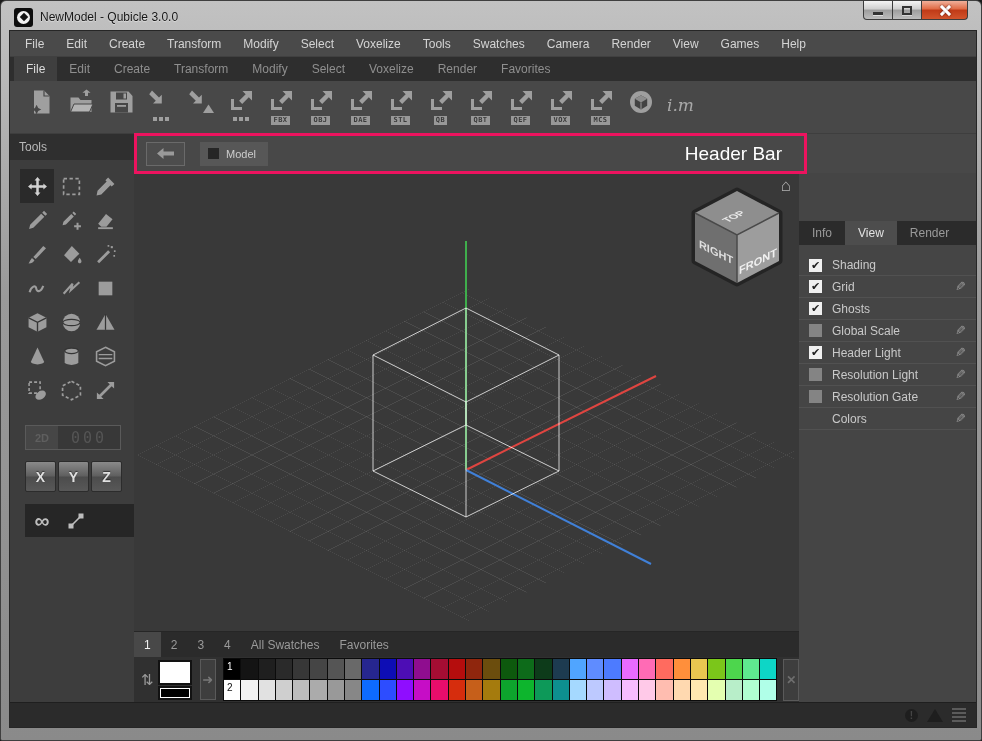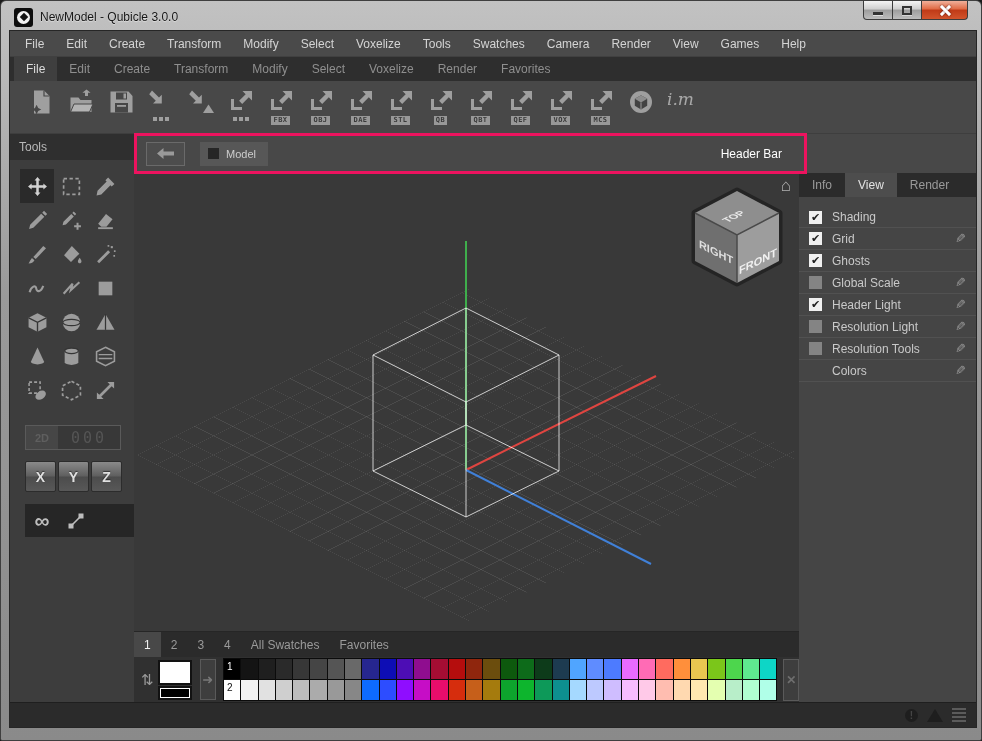--- a/index.html
+++ b/index.html
@@ -43,21 +43,21 @@
   .ribbon-item.active { background:#3f3f3f; color:#dcdcdc; }
   
   .toolbar { height:53px; background:#484848; display:flex; align-items:flex-start;
     padding:8px 0 0 17px; gap:13px; border-bottom:1px solid #3e3e3e; }
   .tb-btn { width:27px; display:flex; flex-direction:column; align-items:center; color:#9f9f9f; }
   .tb-btn svg { display:block; }
   .tb-badge { margin-top:1px; background:#989898; color:#3a3a3a; font-family:"DejaVu Sans Mono",monospace;
     font-size:7px; font-weight:bold; line-height:9px; padding:0 2px; letter-spacing:.5px; white-space:nowrap; }
   .tb-dots { margin-top:2px; display:flex; gap:2px; }
   .tb-dots i { width:4px; height:4px; background:#9f9f9f; }
-  .tb-im { font-family:"DejaVu Serif",serif; font-style:italic; font-size:17px; color:#a8a8a8; white-space:nowrap; }
+  .tb-im { font-family:"DejaVu Serif",serif; font-style:italic; font-size:17px; color:#a8a8a8; margin-top:6px; white-space:nowrap; }
   
   .body-row { flex:1; display:flex; min-height:0; }
   .tools-panel { width:124px; background:#3d3d3d; display:flex; flex-direction:column; flex:0 0 auto; }
   .panel-header { height:26px; background:#2f2f2f; color:#b8b8b8; font-size:12px;
     display:flex; align-items:center; padding-left:9px; flex:0 0 auto; }
   .tools-grid { display:grid; grid-template-columns:repeat(3,34px); grid-auto-rows:34px;
     margin:9px 0 0 10px; }
   .tool-cell { display:flex; align-items:center; justify-content:center; color:#9c9c9c; }
   .tool-cell.selected { background:#2a2a2a; color:#d2d2d2; }
   .slice-group { margin:18px 0 0 15px; width:96px; height:25px; display:flex;
@@ -80,36 +80,36 @@
     padding-left:12px; flex:0 0 auto; }
   .back-btn { width:39px; height:24px; border:1px solid #6a6a6a; background:#4d4d4d;
     display:flex; align-items:center; justify-content:center; }
   .model-tab { margin-left:15px; height:24px; background:#575757; display:flex; align-items:center;
     padding:0 12px 0 8px; gap:7px; }
   .model-square { width:11px; height:11px; background:#262626; }
   .model-label { color:#cdcdcd; font-size:11px; }
   .annotation-box { position:absolute; left:0; top:-1px; width:673px; height:41px;
     border:3px solid #ed135f; z-index:30; pointer-events:none;
     display:flex; align-items:center; justify-content:flex-end; padding-right:22px; }
-  .annotation-label { color:#fff; font-size:12px; }
+  .annotation-label { color:#fff; font-size:19px; }
   .inner-row { flex:1; display:flex; min-height:0; }
   .center-col { width:665px; flex:0 0 auto; display:flex; flex-direction:column; }
   
   .viewport { position:relative; width:665px; height:458px; background:#393939; overflow:hidden; flex:0 0 auto; }
   .iso-grid { position:absolute; left:100px; top:47px; width:470px; height:470px;
     background:
       repeating-linear-gradient(0deg, rgba(255,255,255,.085) 0 1px, transparent 1px 27px),
       repeating-linear-gradient(90deg, rgba(255,255,255,.085) 0 1px, transparent 1px 27px);
     transform:scale(1,.5) rotate(45deg); }
   .scene-svg { position:absolute; inset:0; }
   .viewcube { position:absolute; top:14px; right:16px; }
   .home-glyph { position:absolute; top:4px; right:8px; color:#b2b2b2; font-size:17px; line-height:17px; }
   
   .right-panel { flex:1; background:#454545; display:flex; flex-direction:column; }
-  .rp-tabs { height:24px; background:#2b2b2b; display:flex; flex:0 0 auto; }
+  .rp-tabs { height:24px; background:#2b2b2b; display:flex; flex:0 0 auto;margin-top:48px; }
   .rp-tab { padding:0 13px; font-size:12px; color:#9a9a9a; display:flex; align-items:center; }
   .rp-tab.active { background:#4d4d4d; color:#e2e2e2; }
   .rp-rows { margin-top:9px; }
   .rp-row { height:22px; display:flex; align-items:center; padding:0 10px;
     border-bottom:1px solid #515151; }
   .rp-row:first-child { border-top:1px solid #515151; border-top-color:transparent; }
   .cb { width:13px; height:13px; flex:0 0 auto; margin-right:10px; }
   .cb.on { background:#f0f0f0; color:#1e1e1e; font-size:11px; line-height:13px; text-align:center; }
   .cb.off { background:#848484; }
   .cb.none { background:transparent; }
@@ -672,21 +672,21 @@
                   <span class="rp-label">Header Light</span>
                   <span class="pencil">✎</span>
                 </div>
                 <div class="rp-row">
                   <div class="cb off"></div>
                   <span class="rp-label">Resolution Light</span>
                   <span class="pencil">✎</span>
                 </div>
                 <div class="rp-row">
                   <div class="cb off"></div>
-                  <span class="rp-label">Resolution Tools</span>
+                  <span class="rp-label">Resolution Gate</span>
                   <span class="pencil">✎</span>
                 </div>
                 <div class="rp-row">
                   <div class="cb none"></div>
                   <span class="rp-label">Colors</span>
                   <span class="pencil">✎</span>
                 </div>
               </div>
           </div>
         </div>

